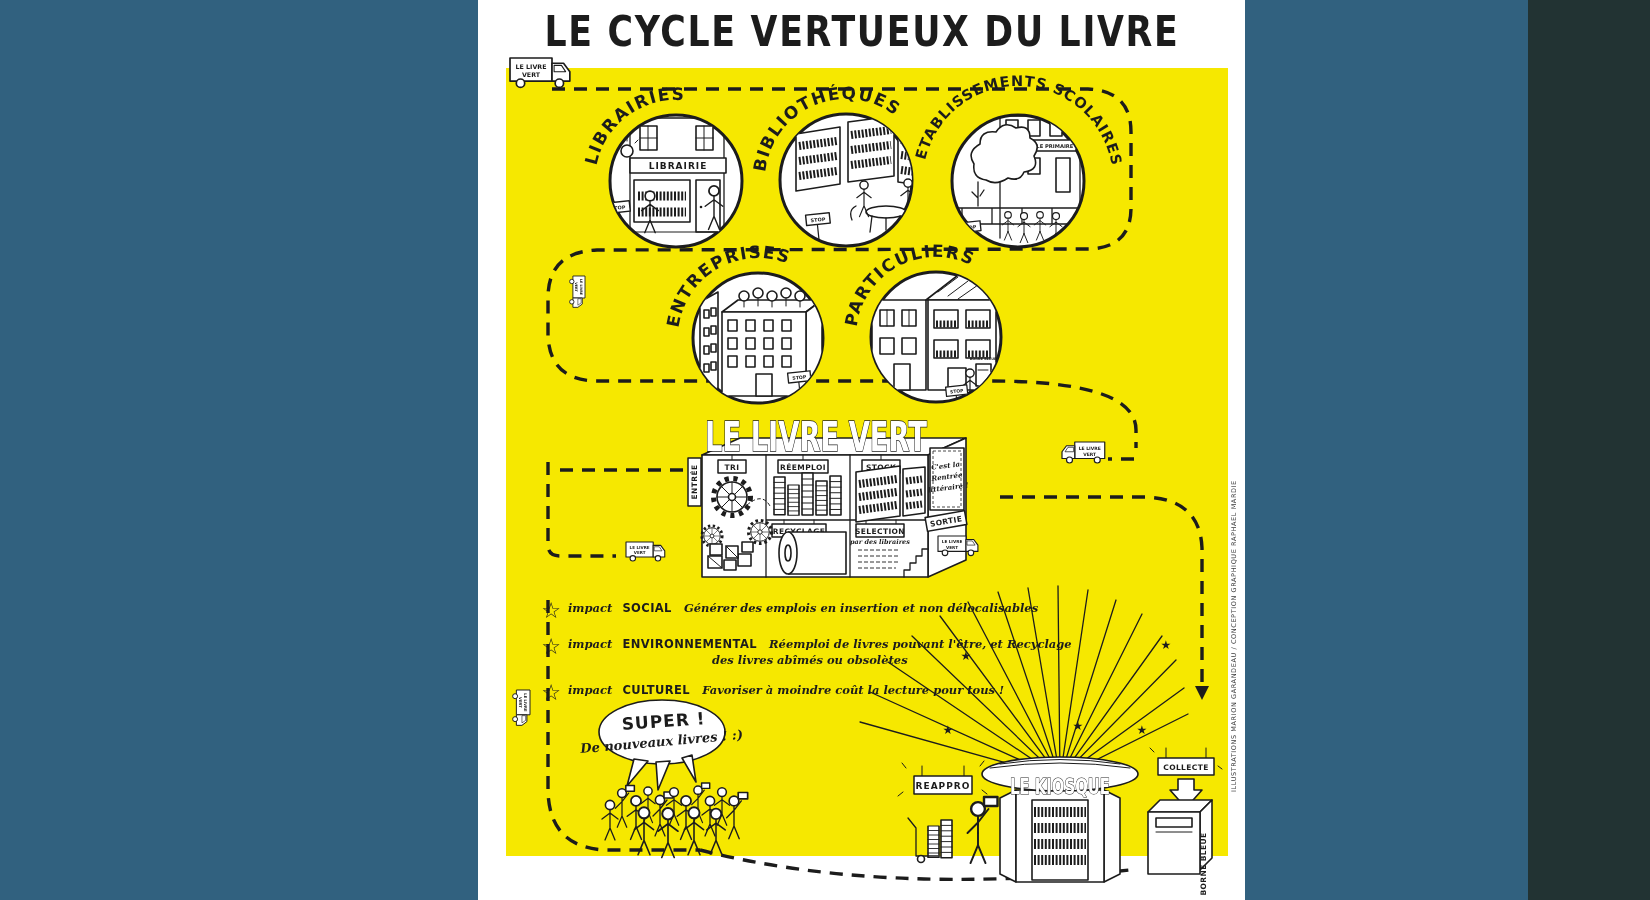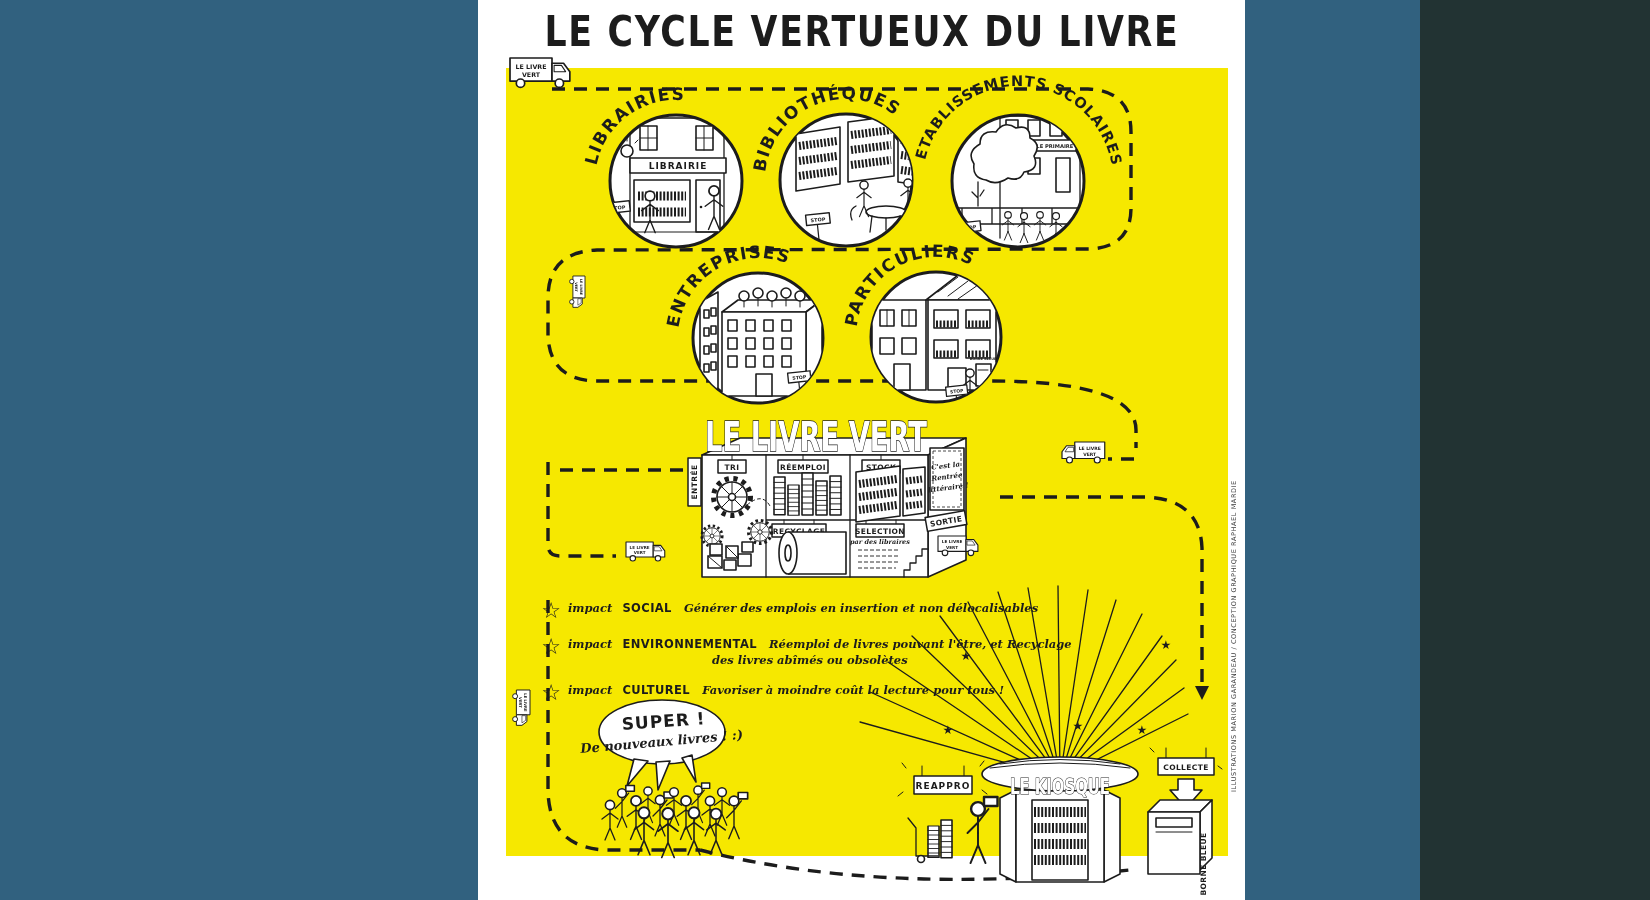--- a/index.html
+++ b/index.html
@@ -1,16 +1,16 @@
 <!DOCTYPE html>
 <html style="--yellow: #F6E800; --frame: #31617F; --ink: #1C1C1C; --paper: #FFFFFF;"><head>
 <meta charset="utf-8">
 <style>
   html,body{margin:0;padding:0;background:#233;}
-  .stage{position:relative;width:1420px;height:900px;background:var(--frame,#31617F);overflow:hidden;
+  .stage{position:relative;width:1528px;height:900px;background:var(--frame,#31617F);overflow:hidden;
          font-family:"DejaVu Sans",sans-serif;}
   .page{position:absolute;left:478px;top:0;width:767px;height:900px;background:var(--paper,#fff);}
   svg{position:absolute;left:478px;top:0;}
 
   
   .ln{fill:none;stroke:var(--ink);stroke-width:1.3;stroke-linecap:round;stroke-linejoin:round;}
   .thin{stroke-width:1;}
   .lnW{fill:#fff;stroke:var(--ink);stroke-width:1.6;stroke-linejoin:round;}
   .inkfill{fill:var(--ink);}
   .dash{fill:none;stroke:var(--ink);stroke-width:3.4;stroke-dasharray:13 9;}

